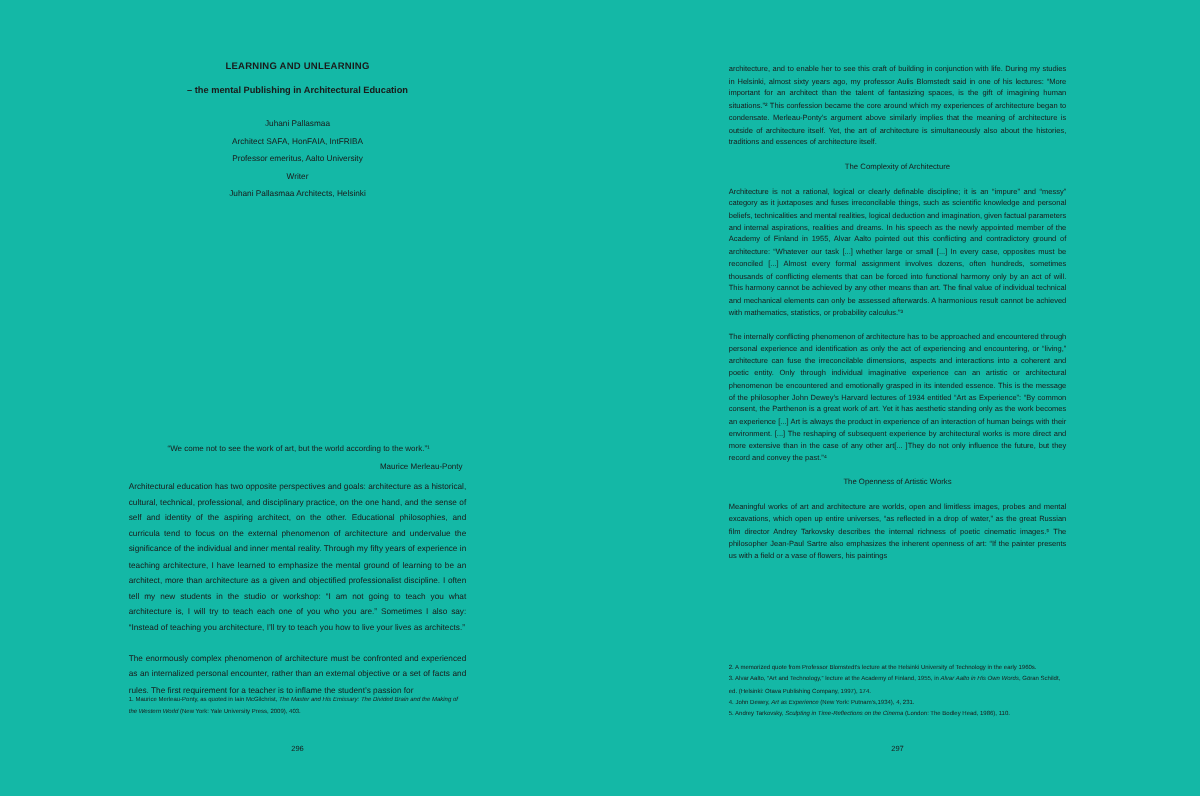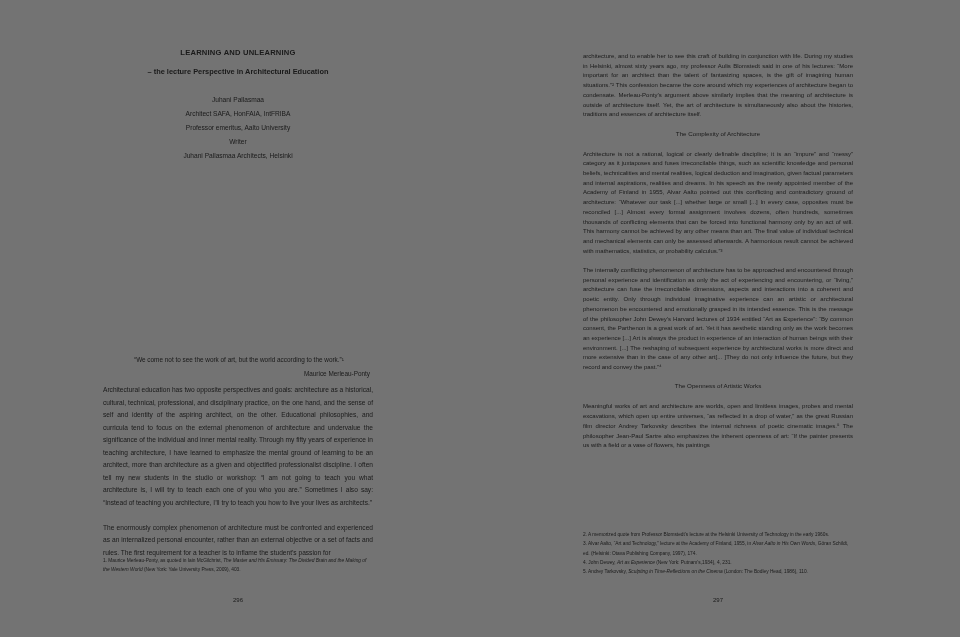--- a/index.html
+++ b/index.html
@@ -5,21 +5,21 @@
   * { margin: 0; padding: 0; box-sizing: border-box; }
   html, body { width: 960px; height: 637px; }
   body {
     font-family: "Liberation Sans", sans-serif;
     background: #ffffff;
     color: #1a1a1a;
   }
   .spread {
     position: relative;
     width: 960px; height: 637px;
-    background: #737373;
+    background: #14b8a6;
     overflow: hidden;
   }
   .page { position: absolute; top: 0; height: 100%; }
   .page.left  { left: 103px; width: 270px; }
   .page.right { left: 583px; width: 270px; }
 
   
   .title-block { position: absolute; top: 48px; left: 0; width: 100%; text-align: center; }
   .article-title { font-size: 7.6px; font-weight: 700; letter-spacing: 0.2px; }
   .article-subtitle { font-size: 7.4px; font-weight: 700; margin-top: 10px; }
@@ -65,21 +65,21 @@
 </style>
 </head>
 <body>
 
 <div class="spread">
 
   <section class="page left">
 
     <header class="title-block">
       <h1 class="article-title">LEARNING AND UNLEARNING</h1>
-      <h2 class="article-subtitle">– the lecture Perspective in Architectural Education</h2>
+      <h2 class="article-subtitle">– the mental Publishing in Architectural Education</h2>
       <div class="author-block">
         <p class="author-name">Juhani Pallasmaa</p>
         <p>Architect SAFA, HonFAIA, IntFRIBA</p>
         <p>Professor emeritus, Aalto University</p>
         <p>Writer</p>
         <p>Juhani Pallasmaa Architects, Helsinki</p>
       </div>
     </header>
 
     <div class="epigraph">

